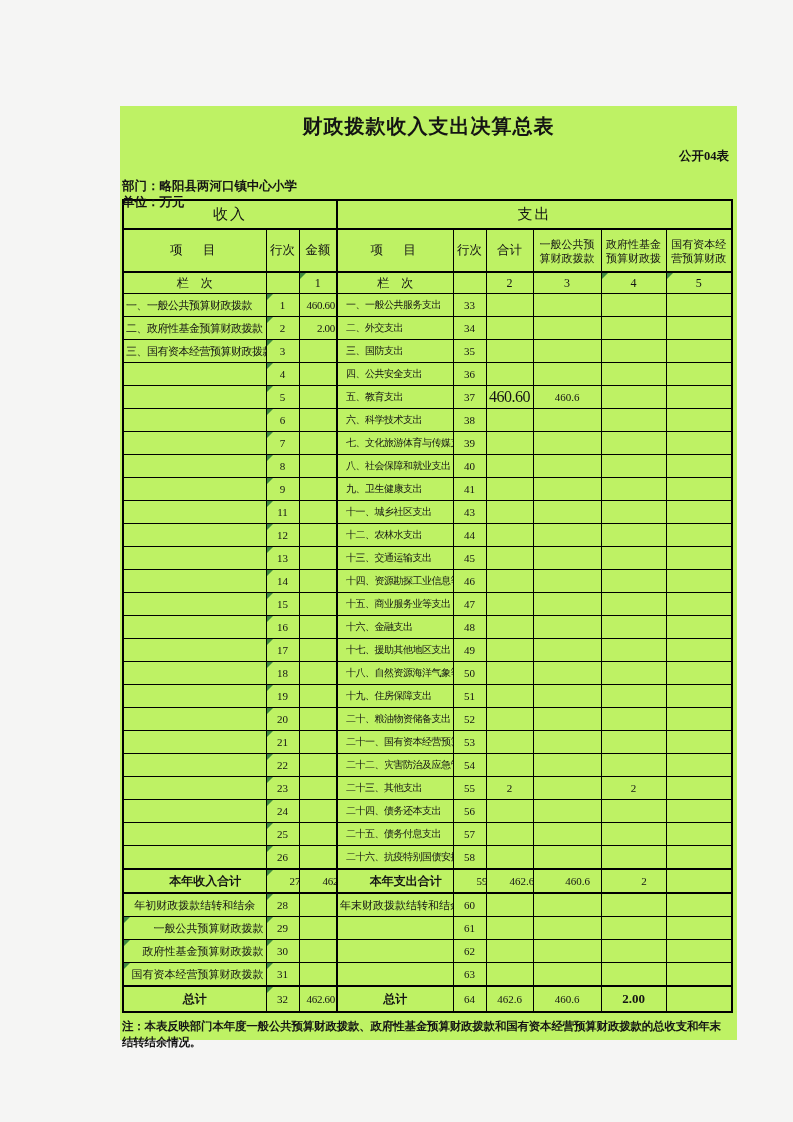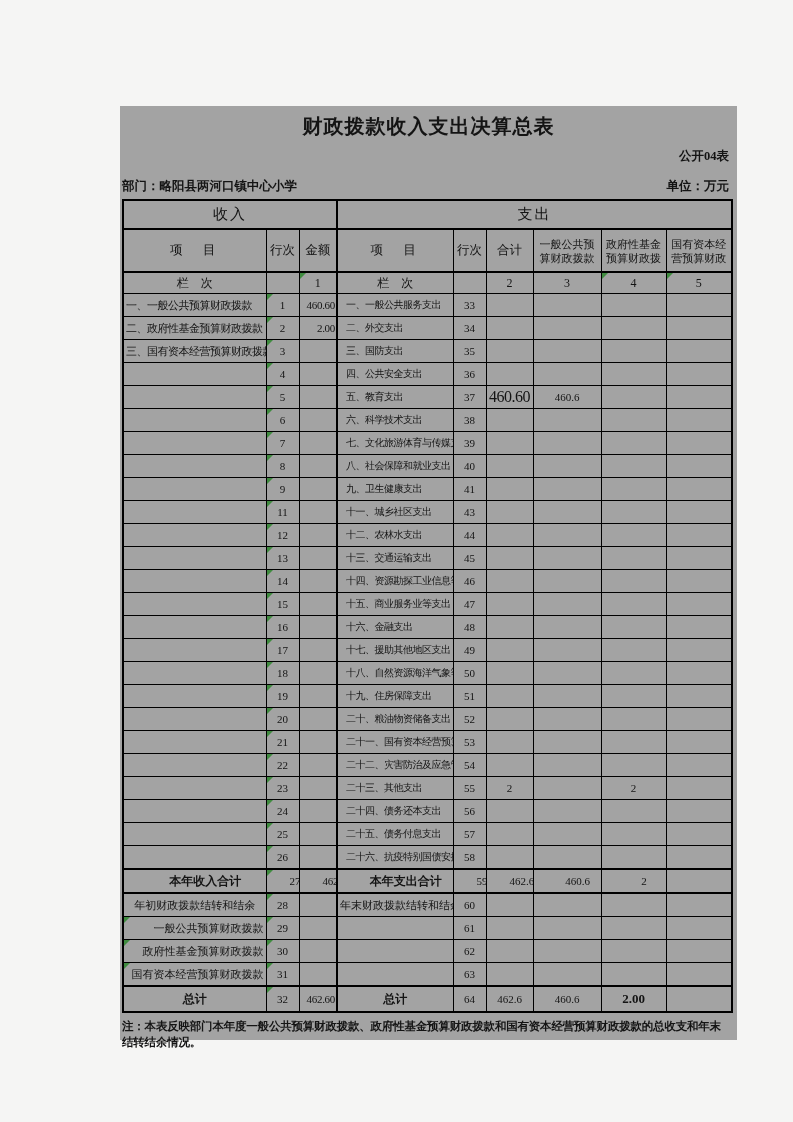--- a/index.html
+++ b/index.html
@@ -7,21 +7,21 @@
     width:793px;height:1122px;
     background:#f5f5f4;
     font-family:"Liberation Serif", serif;
     color:#141414;
     position:relative;
     overflow:hidden;
   }
   .page{
     position:absolute; left:120px; top:106px;
     width:617px; height:934px;
-    background:#a3a3a3;
+    background:#bef264;
   }
   .title{
     margin:6px 0 0 0;
     text-align:center;
     font-size:20px; font-weight:bold;
     font-family:"Liberation Serif", serif;
     letter-spacing:1px;
     height:28px; line-height:28px;
   }
   .code-line{
@@ -29,21 +29,21 @@
     text-align:right;
     font-size:12.5px; font-weight:bold;
     padding-right:8px;
     height:15px; line-height:15px;
   }
   .meta-line{
     margin-top:14px;
     display:flex; justify-content:space-between;
     font-size:12.5px; font-weight:bold;
     padding:0 8px 0 2px;
-    height:16px; line-height:16px;
+    height:16px; line-height:16px;flex-direction:column;
   }
   table.fiscal{
     margin:5px 1px 0 2px;
     border-collapse:collapse;
     table-layout:fixed;
     width:609px;
     border:2px solid #000;
   }
   td{
     border:1px solid #000;

